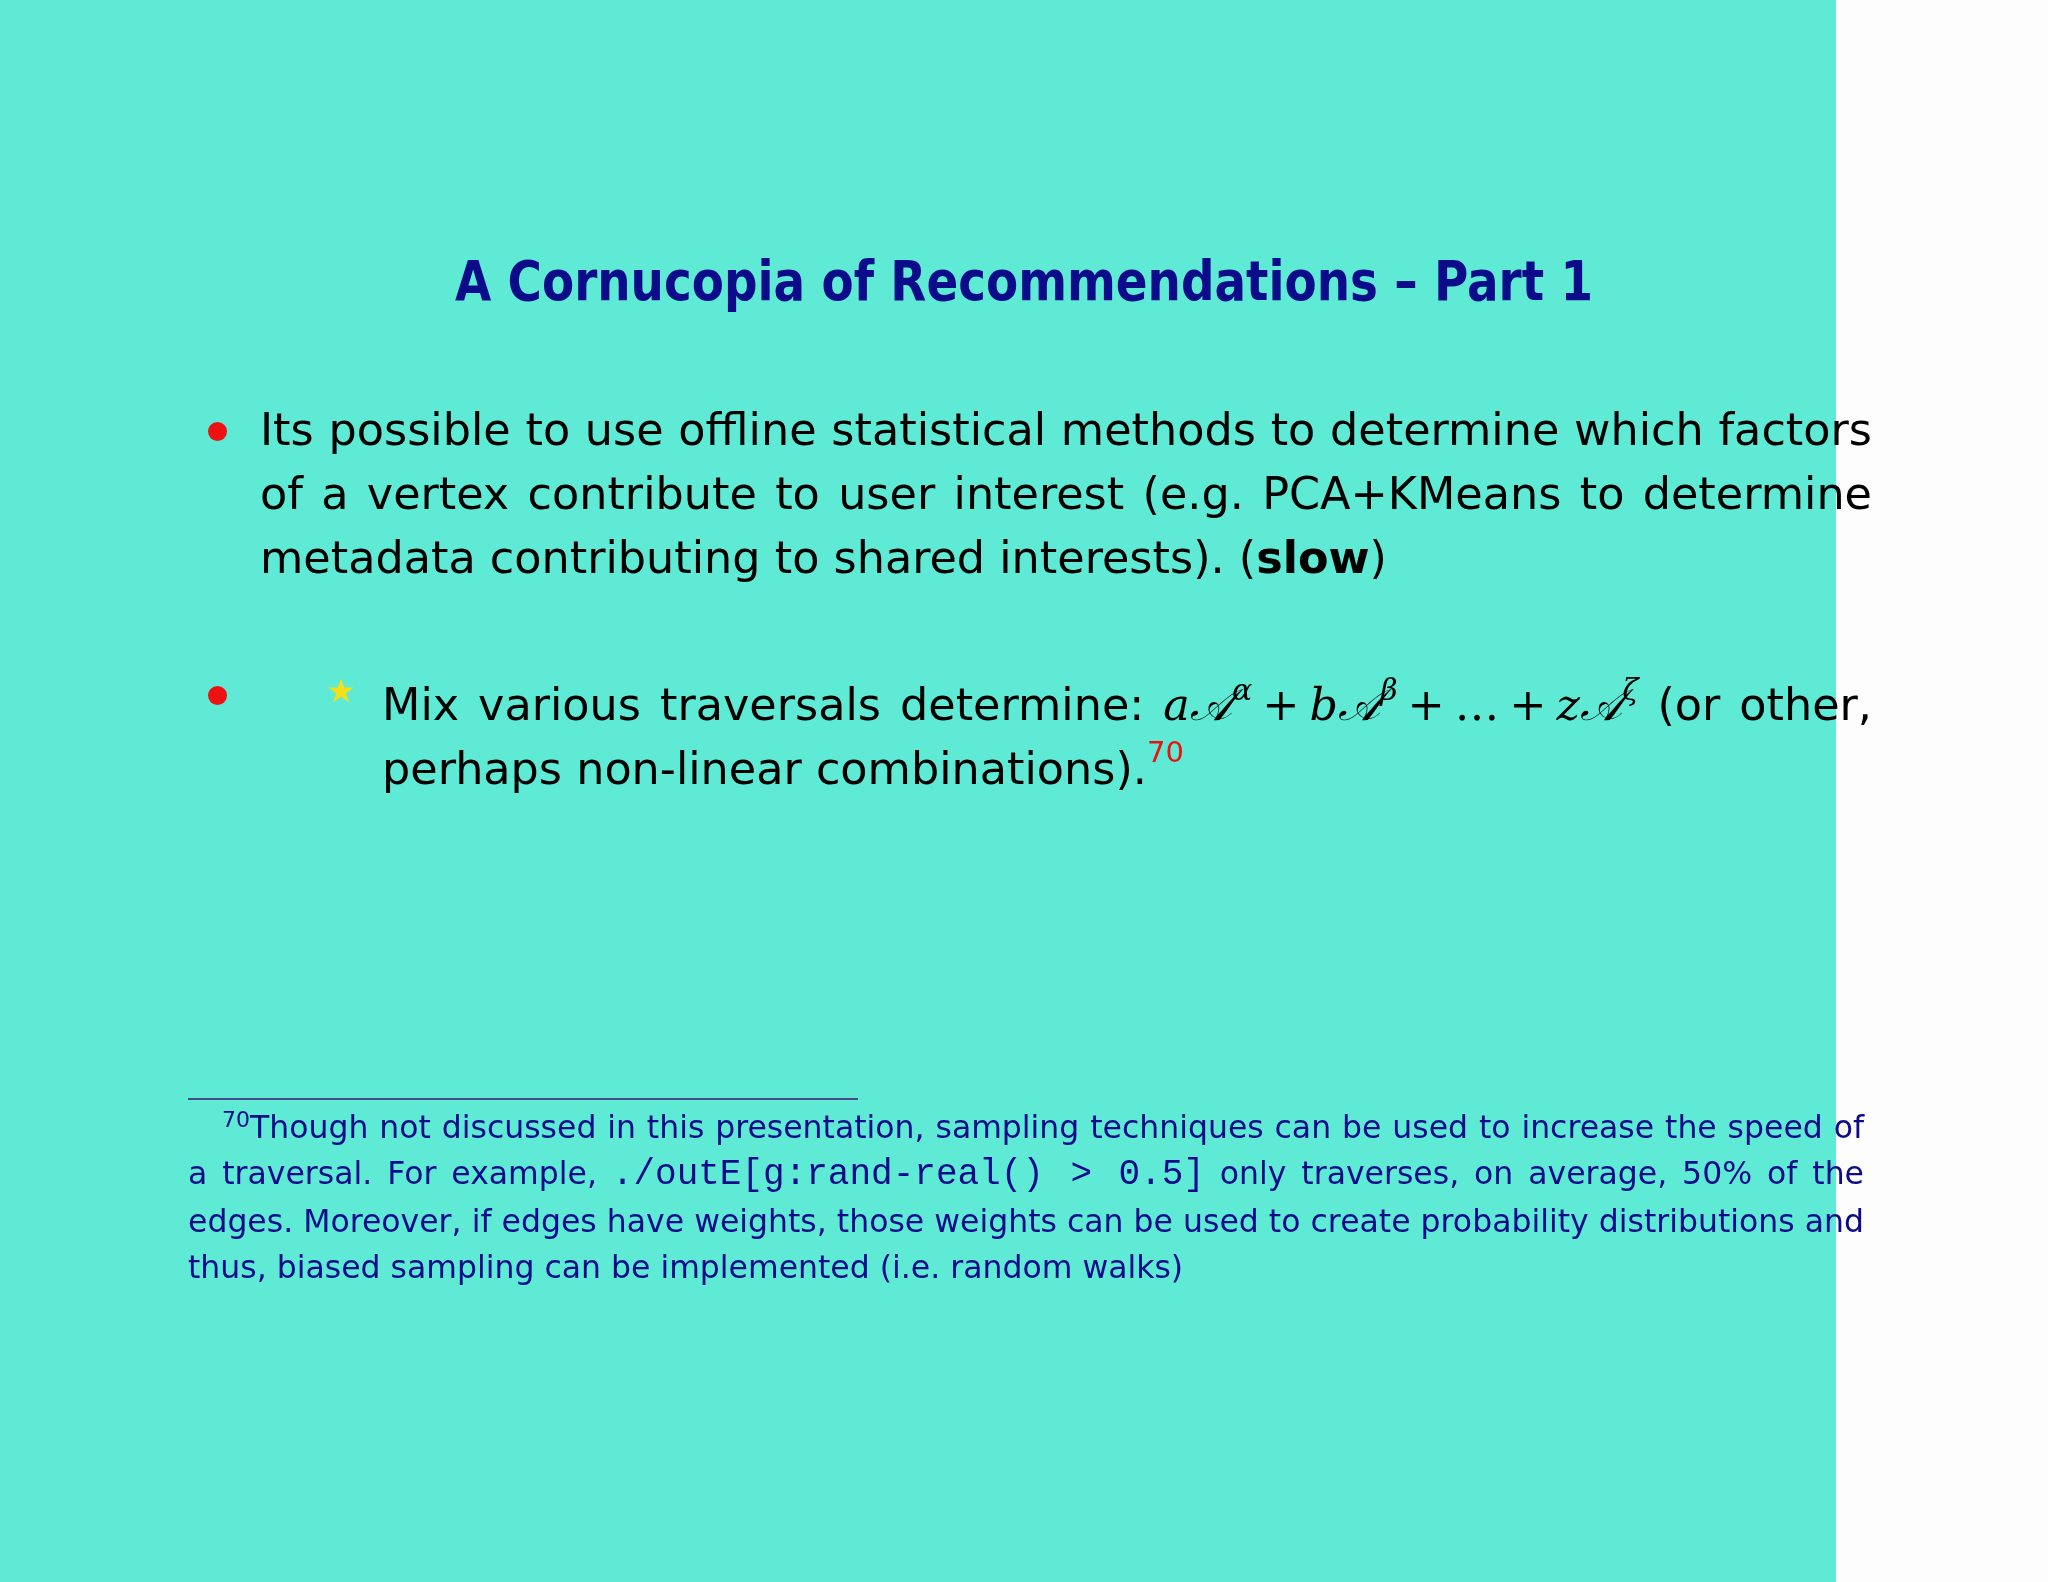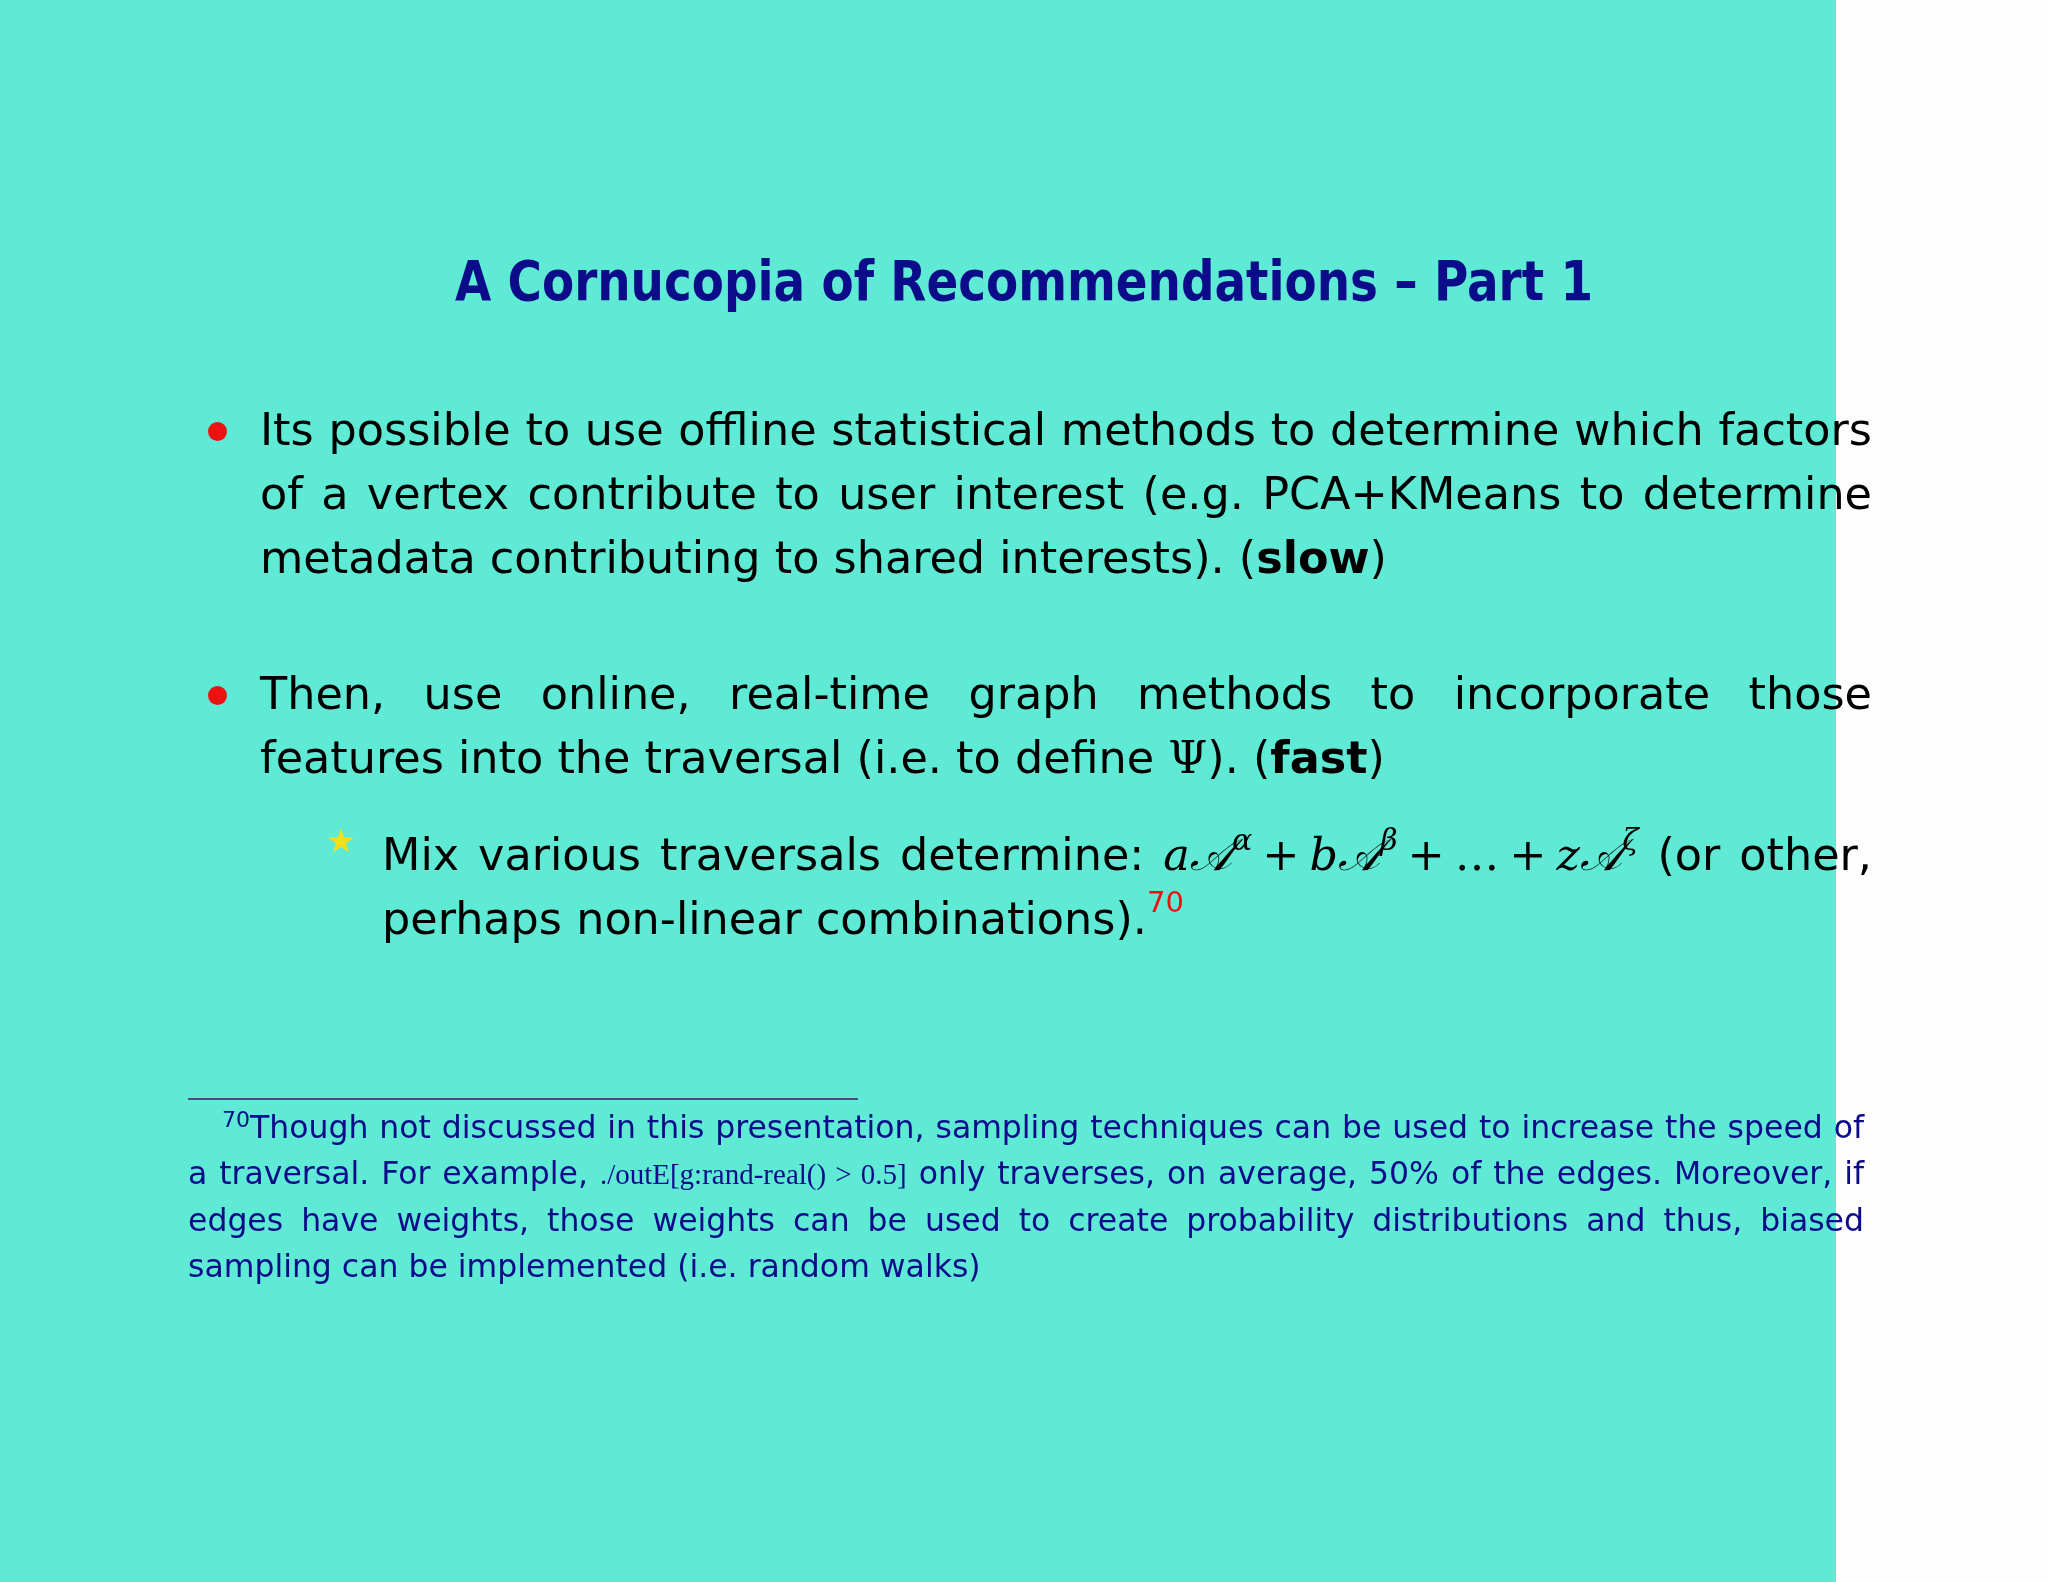--- a/index.html
+++ b/index.html
@@ -130,43 +130,42 @@
     text-align: justify;
     text-align-last: left;
   }
   .footnote .fn-num {
     font-size: 22px;
     vertical-align: super;
     line-height: 0;
     margin-left: 34px;
   }
   .footnote code {
-    font-family: Liberation Serif, serif;
-    font-size: 29px;
+    font-family: Liberation Mono, monospace;
+    font-size: 36px;
     color: #0c0c8a;
   }
   b { font-weight: bold; }
 </style>
 </head>
 <body>
 
 <div class="slide">
 
   <div class="title">A Cornucopia of Recommendations – Part 1</div>
 
   <div class="content">
 
     <div class="bullet-item item-1">
       <span class="bullet-dot"></span>
       <span class="text"><span>Its possible to use offline statistical methods to determine which factors of a vertex contribute to user interest (e.g. PCA+KMeans to determine metadata contributing to shared interests). (</span><b>slow</b><span>)</span></span>
     </div>
 
     <div class="bullet-item item-2">
       <span class="bullet-dot"></span>
-      <span class="text"><span>Then, use online, real-time graph methods to incorporate those features into the traversal (i.e. to define </span><span class="math" style="font-style:normal">Ψ</span><span>). (</span><b>fast</b><span>)</span></span>
 
       <div class="sub-list">
         <div class="sub-item">
           <svg class="star" viewBox="0 0 24 24">
             <polygon points="12,2 14.6,9.2 22.2,9.2 16,13.8 18.4,21.2 12,16.6 5.6,21.2 8,13.8 1.8,9.2 9.4,9.2" fill="#f2e01a"></polygon>
           </svg>
           <span>Mix various traversals determine: </span>
           <span class="math"><span>a</span><span class="cal">𝒜</span><sup>α</sup><span class="op">+</span><span>b</span><span class="cal">𝒜</span><sup>β</sup><span class="op">+</span><span style="font-style:normal">…</span><span class="op">+</span><span>z</span><span class="cal">𝒜</span><sup>ζ</sup></span><span> (or other, perhaps non-linear combinations).</span><span class="fn-mark">70</span>
         </div>
       </div>

